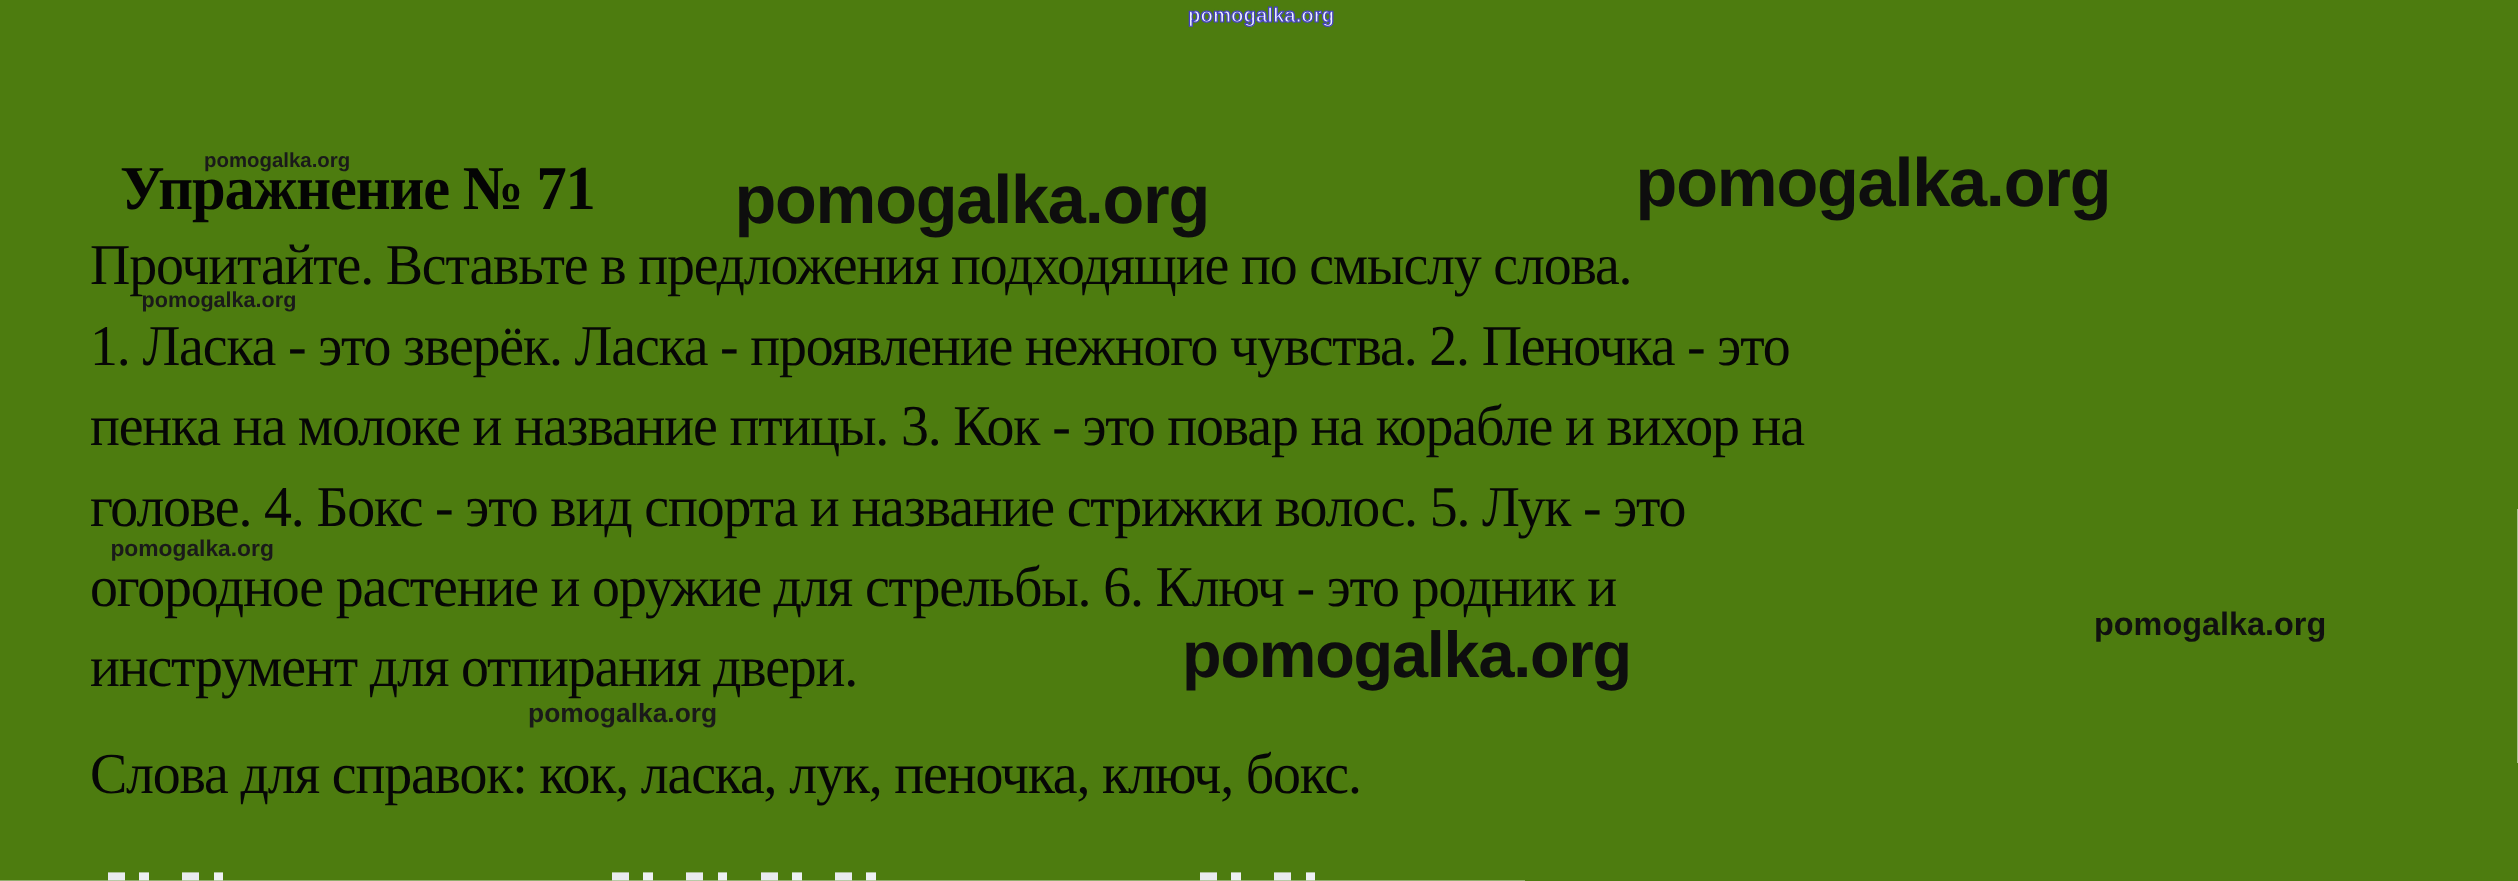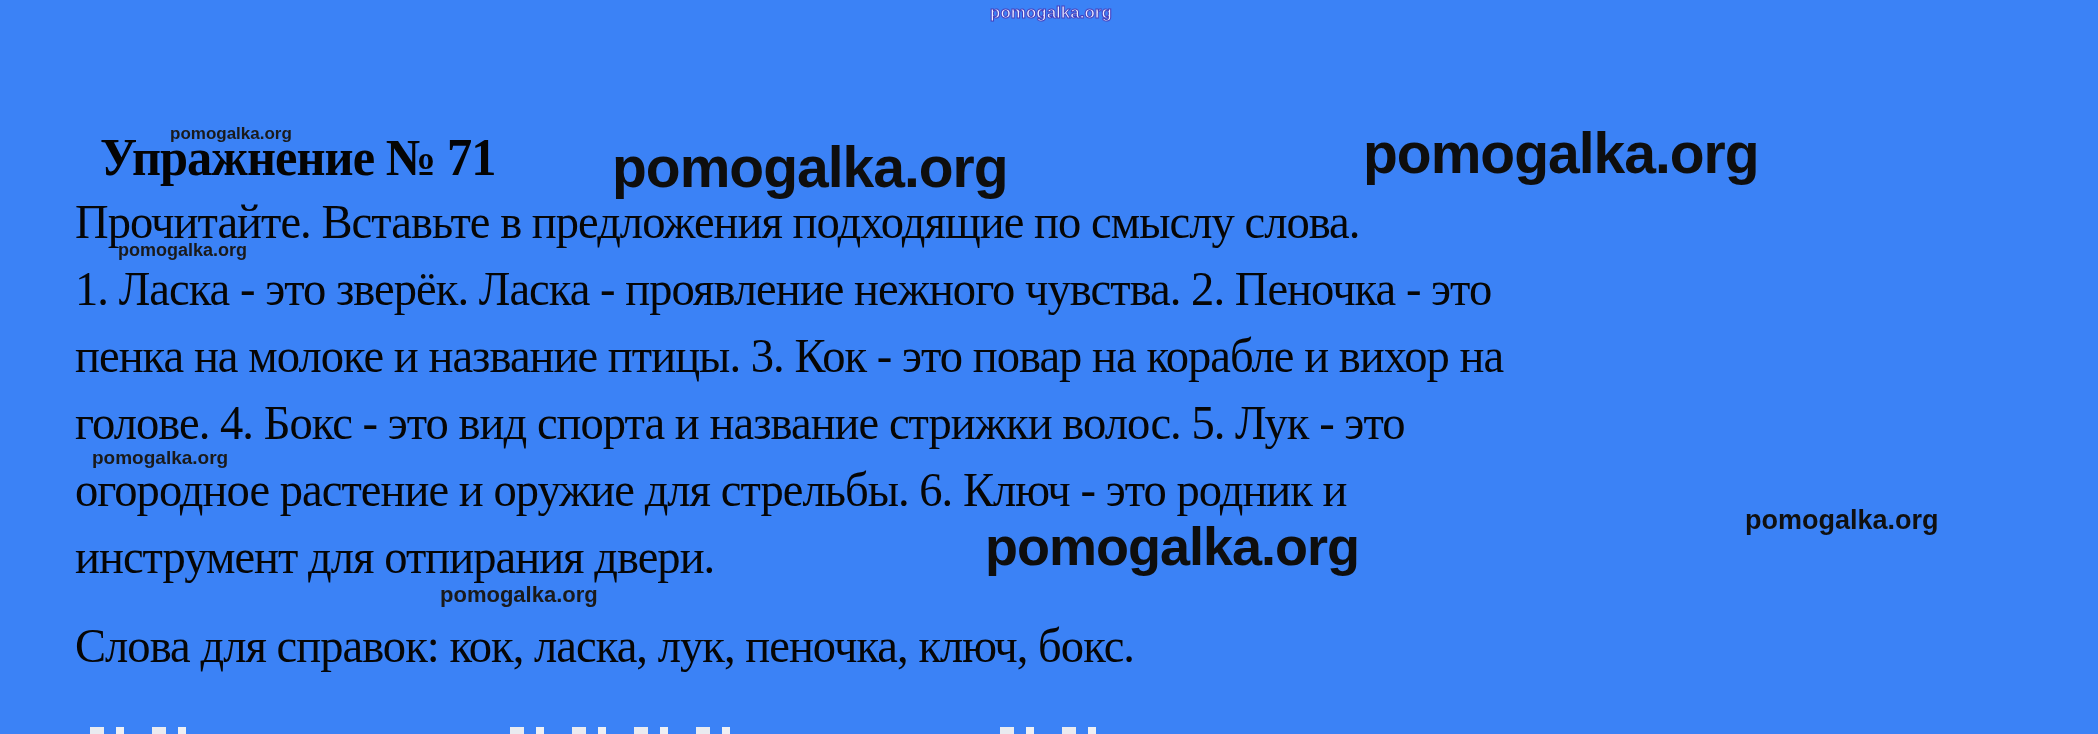--- a/index.html
+++ b/index.html
@@ -1,20 +1,20 @@
 <!DOCTYPE html>
 <html><head>
 <meta charset="utf-8">
 <style>
   html, body { margin: 0; padding: 0; background: #ffffff; }
   .canvas {
     position: relative;
     width: 2098px;
     height: 734px;
-    background: #3b82f6;
+    background: #4d7c0f;
     overflow: hidden;
     font-family: "Liberation Serif", "DejaVu Serif", serif;
     color: #050505;
   }
   .abs { position: absolute; white-space: nowrap; }
 
   
   .serif-line {
     font-family: "Liberation Serif", "DejaVu Serif", serif;
     font-size: 48px;

